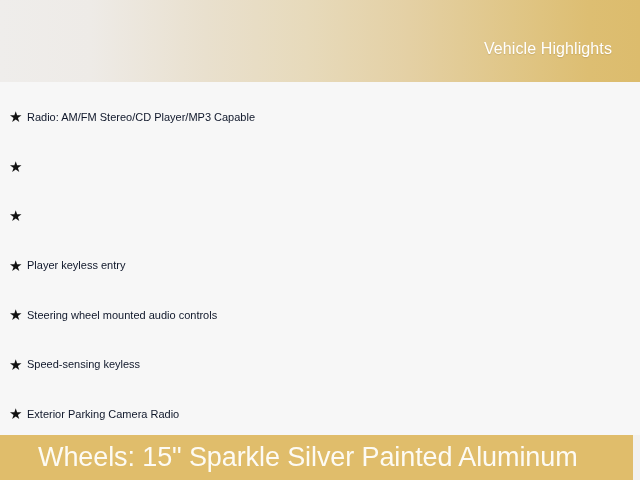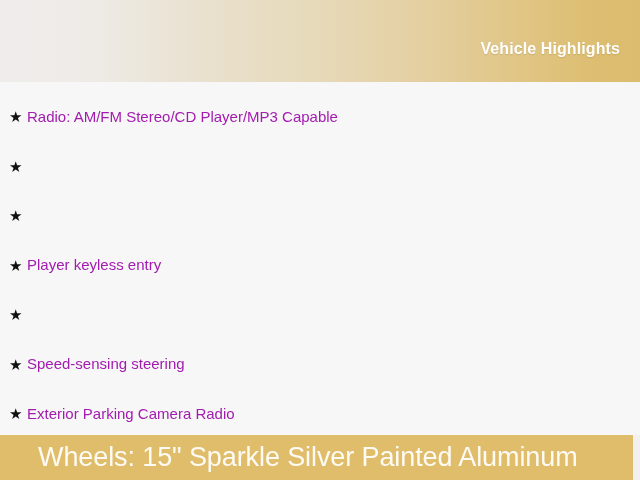--- a/index.html
+++ b/index.html
@@ -37,23 +37,23 @@
                 #e0c687 80%,
                 #ddbe72 92%,
                 #dcbc6d 100%);
     display: flex;
     align-items: center;
     justify-content: flex-end;
   }
   .header-title {
     color: #ffffff;
     font-size: 16px;
-    font-weight: bold;
+    font-weight: normal;
     letter-spacing: 0.1px;
-    padding-right: 20px;
+    padding-right: 28px;
     padding-top: 16px;
     text-shadow: 0 1px 1px rgba(140,110,50,0.25);
     white-space: nowrap;
   }
 
   
   .body-area {
     flex: 1 1 auto;
     position: relative;
     background: #f7f7f7;
@@ -72,22 +72,22 @@
   }
   .bullet-star {
     flex: 0 0 auto;
     width: 18px;
     font-size: 15px;
     line-height: 1;
     color: #111111;
     text-align: left;
   }
   .feature-text {
-    font-size: 15px;
-    color: #a21caf;
+    font-size: 11px;
+    color: #0f172a;
     line-height: 1.1;
     white-space: nowrap;
   }
 
   
   .footer-banner {
     position: absolute;
     left: 0;
     bottom: 0;
     width: 633px;
@@ -139,25 +139,26 @@
         <span class="bullet-star">★</span>
       </li>
 
       <li class="feature-item">
         <span class="bullet-star">★</span>
         <span class="feature-text">Player keyless entry</span>
       </li>
 
       <li class="feature-item">
         <span class="bullet-star">★</span>
+        <span class="feature-text">Steering wheel mounted audio controls</span>
       </li>
 
       <li class="feature-item">
         <span class="bullet-star">★</span>
-        <span class="feature-text">Speed-sensing steering</span>
+        <span class="feature-text">Speed-sensing keyless</span>
       </li>
 
       <li class="feature-item">
         <span class="bullet-star">★</span>
         <span class="feature-text">Exterior Parking Camera Radio</span>
       </li>
 
     </ul>
   </div>
 

